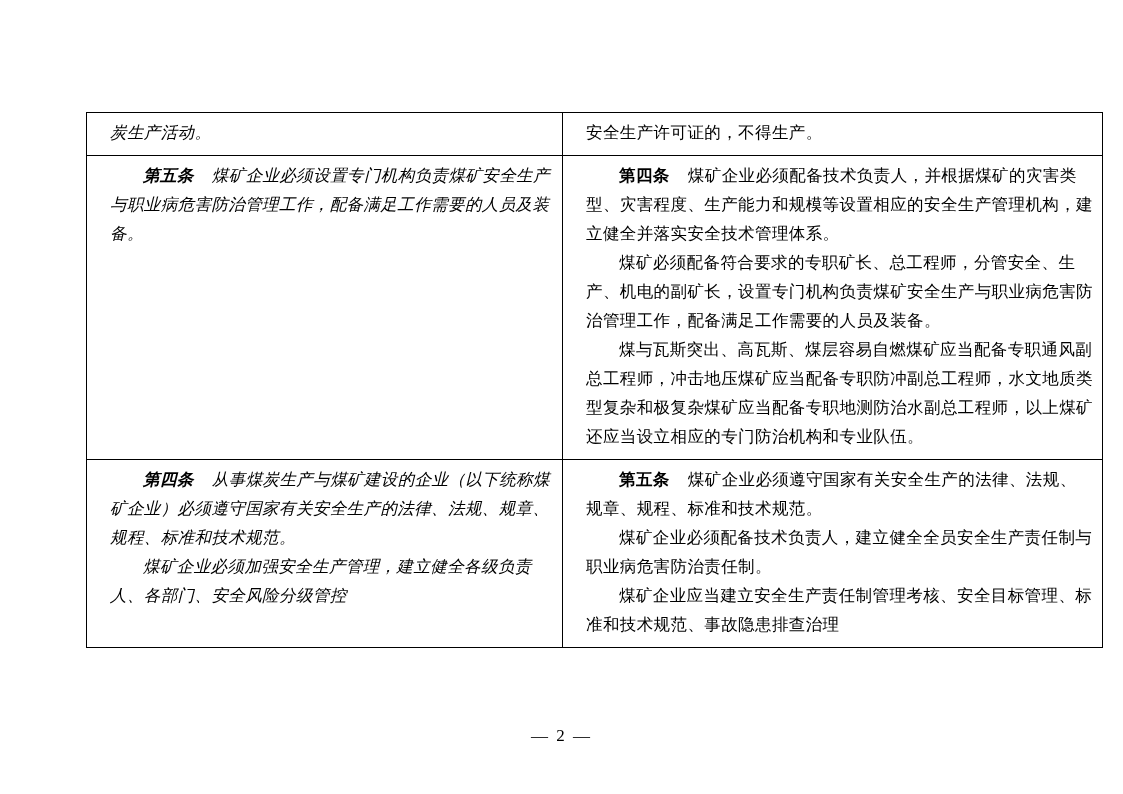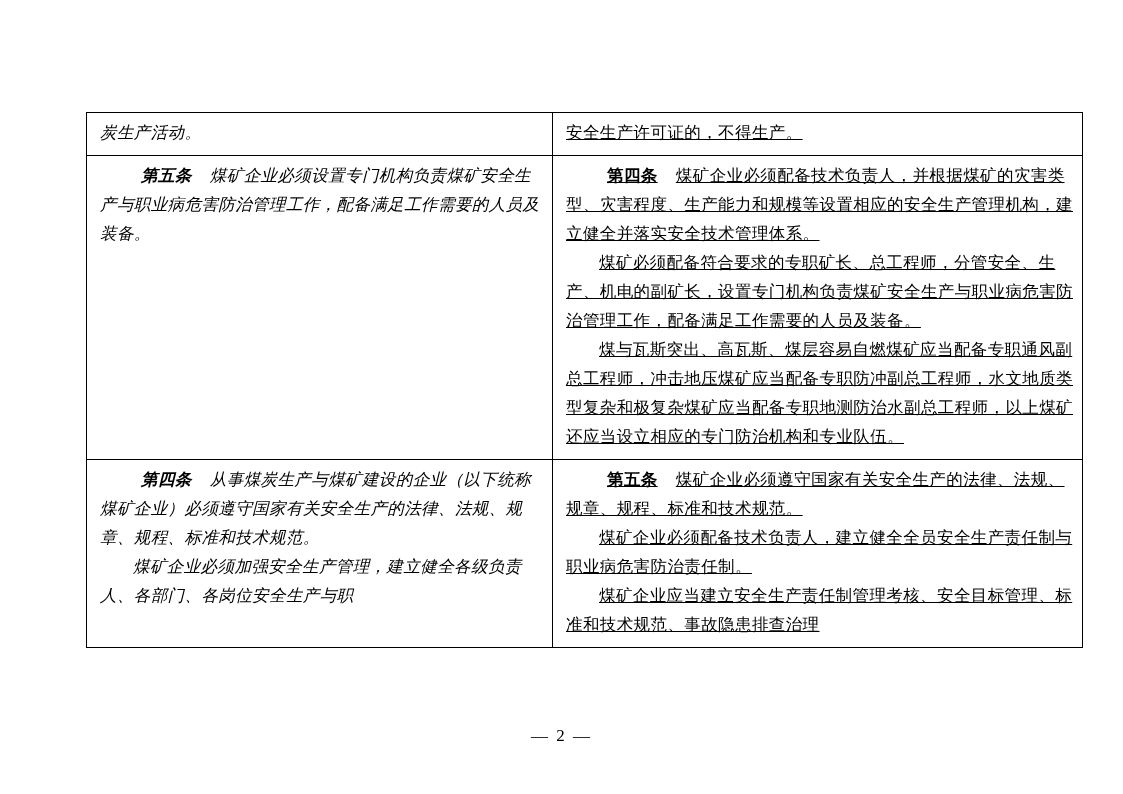--- a/index.html
+++ b/index.html
@@ -26,51 +26,49 @@
     position: absolute;
     left: 86px;
     top: 112px;
     width: 950px;
     border-collapse: collapse;
     table-layout: fixed;
   }
   .doc-table td {
     border: 1px solid #000000;
     vertical-align: top;
-    padding: 5px 9px 8px 13px;
+    padding: 5px 9px 8px 23px;
   }
   .col-left  { width: 443px; }
   .col-right { width: 507px; }
 
   
   .kai {
     font-family: "Liberation Serif", "DejaVu Serif", serif;
     font-style: italic;
     font-size: 16.5px;
     line-height: 29px;
     letter-spacing: 0.4px;
   }
   
   .song {
     font-family: "Liberation Sans", "DejaVu Sans", sans-serif;
     font-size: 16.5px;
     line-height: 29px;
     letter-spacing: 0.4px;
-    text-decoration: underline;
   }
 
   p {
     margin: 0;
   }
   .indent {
     text-indent: 2em;
   }
   .art-head {
     font-weight: bold;
-    margin-left: 8px;
   }
   .gap { display: inline-block; width: 1.1em; }
 
   .page-number {
     position: absolute;
     left: 0;
     top: 726px;
     width: 1123px;
     text-align: center;
     font-family: "Liberation Serif", "DejaVu Serif", serif;
@@ -111,21 +109,21 @@
             <p class="indent"><span>煤矿必须配备符合要求的专职矿长、总工程师，分管安全、生产、机电的副矿长，设置专门机构负责煤矿安全生产与职业病危害防治管理工作，配备满足工作需要的人员及装备。</span></p>
             <p class="indent"><span>煤与瓦斯突出、高瓦斯、煤层容易自燃煤矿应当配备专职通风副总工程师，冲击地压煤矿应当配备专职防冲副总工程师，水文地质类型复杂和极复杂煤矿应当配备专职地测防治水副总工程师，以上煤矿还应当设立相应的专门防治机构和专业队伍。</span></p>
           </div>
         </td>
       </tr>
 
       <tr>
         <td class="col-left">
           <div class="kai">
             <p class="indent"><span class="art-head">第四条</span><span class="gap"></span><span>从事煤炭生产与煤矿建设的企业（以下统称煤矿企业）必须遵守国家有关安全生产的法律、法规、规章、规程、标准和技术规范。</span></p>
-            <p class="indent"><span>煤矿企业必须加强安全生产管理，建立健全各级负责人、各部门、各岗位安全生产与职</span></p>
+            <p class="indent"><span>煤矿企业必须加强安全生产管理，建立健全各级负责人、各部门、安全风险分级管控</span></p>
           </div>
         </td>
         <td class="col-right">
           <div class="song">
             <p class="indent"><span class="art-head">第五条</span><span class="gap"></span><span>煤矿企业必须遵守国家有关安全生产的法律、法规、规章、规程、标准和技术规范。</span></p>
             <p class="indent"><span>煤矿企业必须配备技术负责人，建立健全全员安全生产责任制与职业病危害防治责任制。</span></p>
             <p class="indent"><span>煤矿企业应当建立安全生产责任制管理考核、安全目标管理、标准和技术规范、事故隐患排查治理</span></p>
           </div>
         </td>
       </tr>

